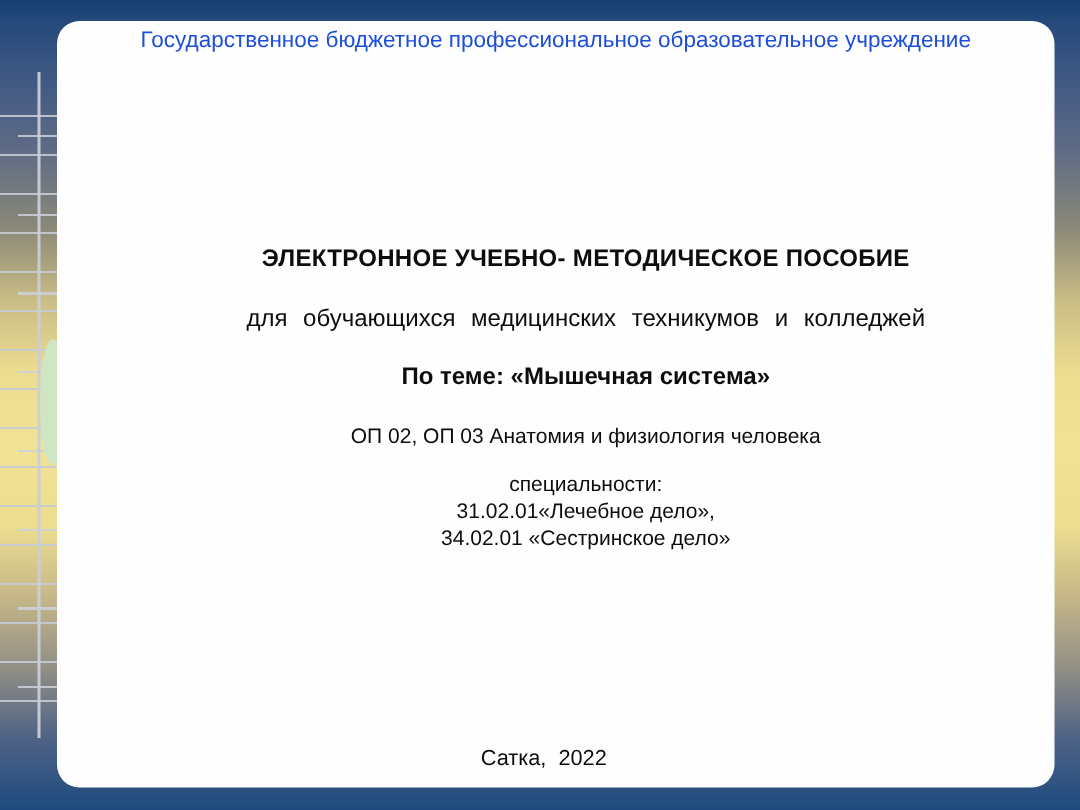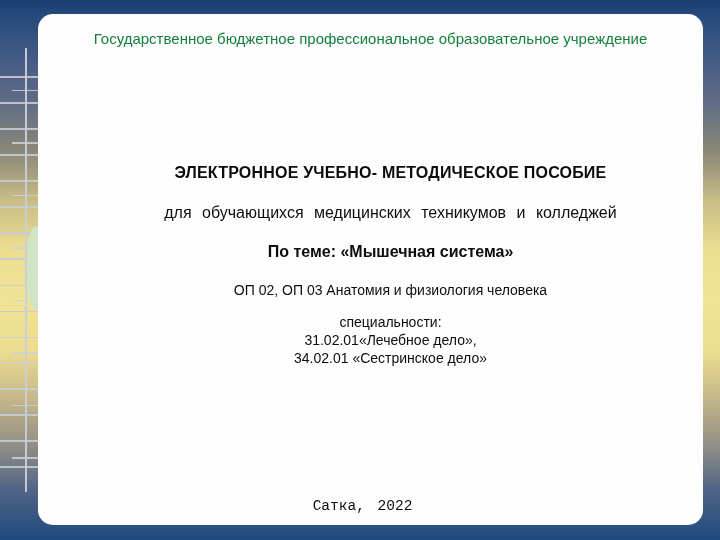--- a/index.html
+++ b/index.html
@@ -61,44 +61,44 @@
   }
   .panel {
     position: absolute;
     left: 38px; top: 14px;
     width: 665px; height: 511px;
     background: #fefefe;
     border-radius: 15px;
   }
   .header {
     position: absolute;
-    top: 16px; left: 0;
+    top: 4px; left: 0;
     width: 100%;
     text-align: center;
     font-size: 15px;
     line-height: 17.5px;
-    color: #15803d;
+    color: #1d4ed8;
   }
   .line {
     position: absolute;
     left: 0;
     width: 100%;
     text-align: center;
     color: #0d0d0d;
     white-space: nowrap;
   }
   .shift { transform: translateX(20px); }
   .title-line   { top: 150px; font-size: 16px; font-weight: bold; letter-spacing: 0.2px; }
   .audience-line{ top: 190px; font-size: 16px; word-spacing: 6px; }
   .topic-line   { top: 229px; font-size: 16px; font-weight: bold; }
   .course-line  { top: 268px; font-size: 14px; }
   .spec-label   { top: 300px; font-size: 14px; }
   .spec-1       { top: 318px; font-size: 14px; }
   .spec-2       { top: 336px; font-size: 14px; }
-  .footer-line  { top: 484px; font-size: 14.5px; word-spacing: 4px; transform: translateX(-8px); font-family: Liberation Mono, monospace; }
+  .footer-line  { top: 484px; font-size: 14.5px; word-spacing: 4px; transform: translateX(-8px); }
 </style>
 </head>
 <body>
 
 <div class="slide">
 
   <div class="tick-h"></div>
   <div class="tick-h2"></div>
   <div class="tick-v"></div>
   <div class="green-accent"></div>

